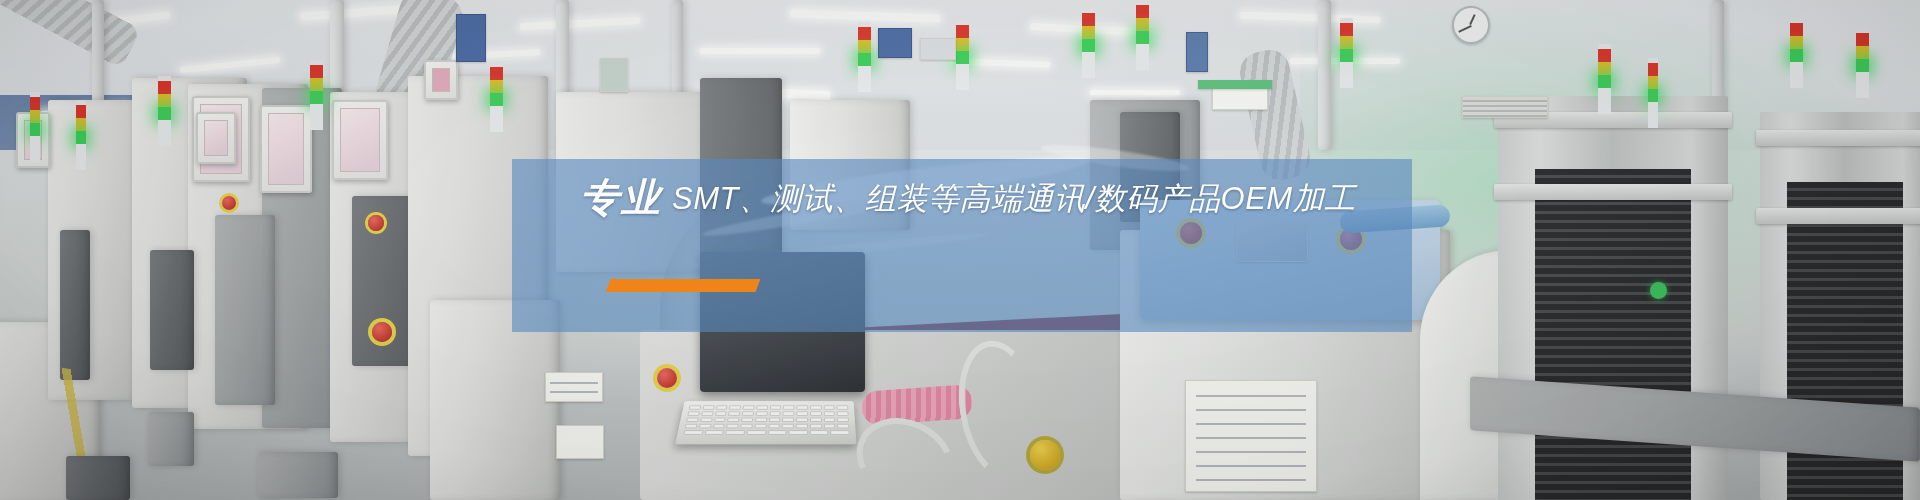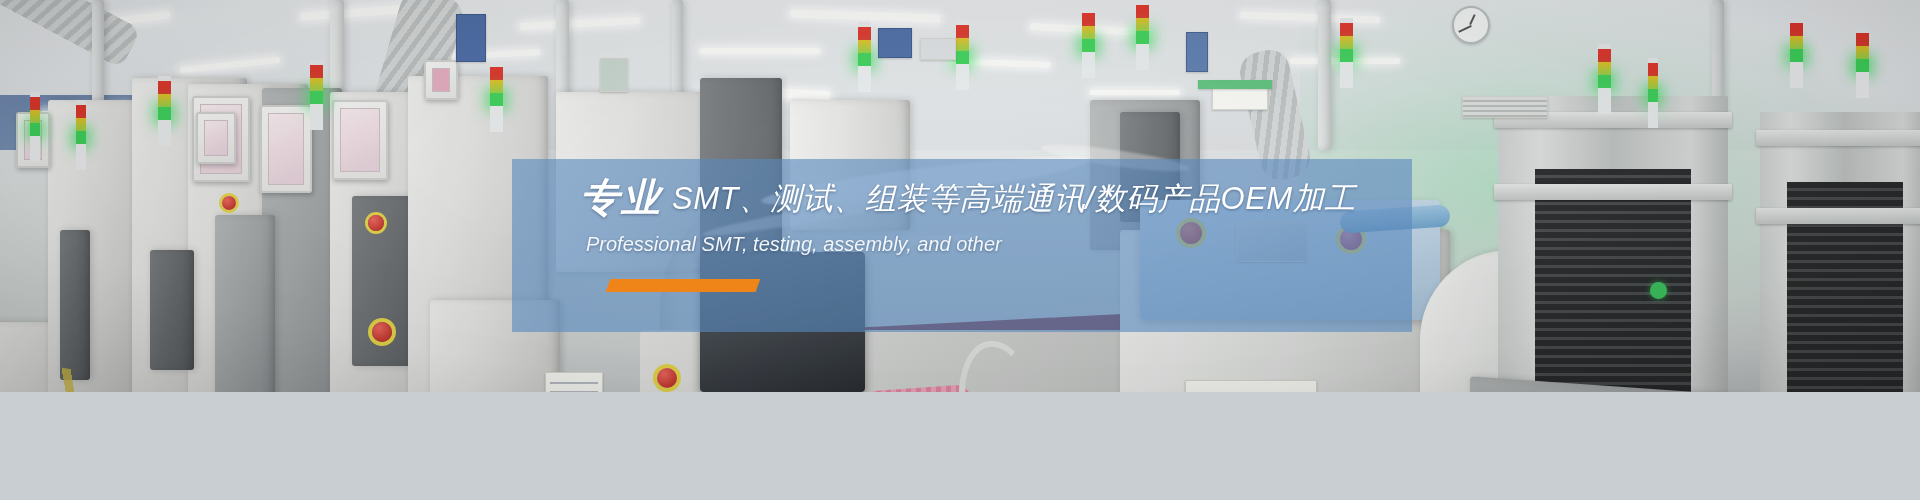--- a/index.html
+++ b/index.html
@@ -4,21 +4,21 @@
 <style>
   * { margin:0; padding:0; box-sizing:border-box; }
   html, body {
     width:1920px; height:500px; overflow:hidden;
     font-family:"Liberation Sans", sans-serif;
     background:#c9ced2;
   }
 
   
   #stage {
-    position:relative; width:1920px; height:392px; overflow:hidden;
+    position:relative; width:1920px; height:500px; overflow:hidden;
   }
 
   
   .photo { position:absolute; inset:0; overflow:hidden; }
 
   
   .ceiling {
     position:absolute; left:0; top:0; width:1920px; height:210px;
     background:
       linear-gradient(180deg,#e9ecee 0%,#e3e7e9 42%,#dcdfe1 70%,#d3d7d8 100%);
@@ -617,21 +617,20 @@
     <div class="grade"></div>
   </div>
 
   <div id="overlay">
     <div class="ov-inner">
 
       <div class="headline">
         <span class="hl-strong">专业</span><span>SMT、测试、组装等高端通讯/数码产品OEM加工</span>
       </div>
 
-      <div class="sub1">Professional SMT, testing, assembly, and other</div>
 
       <div class="accentbar"></div>
 
 
     </div>
   </div>
 
 </div>
 
 </body></html>

